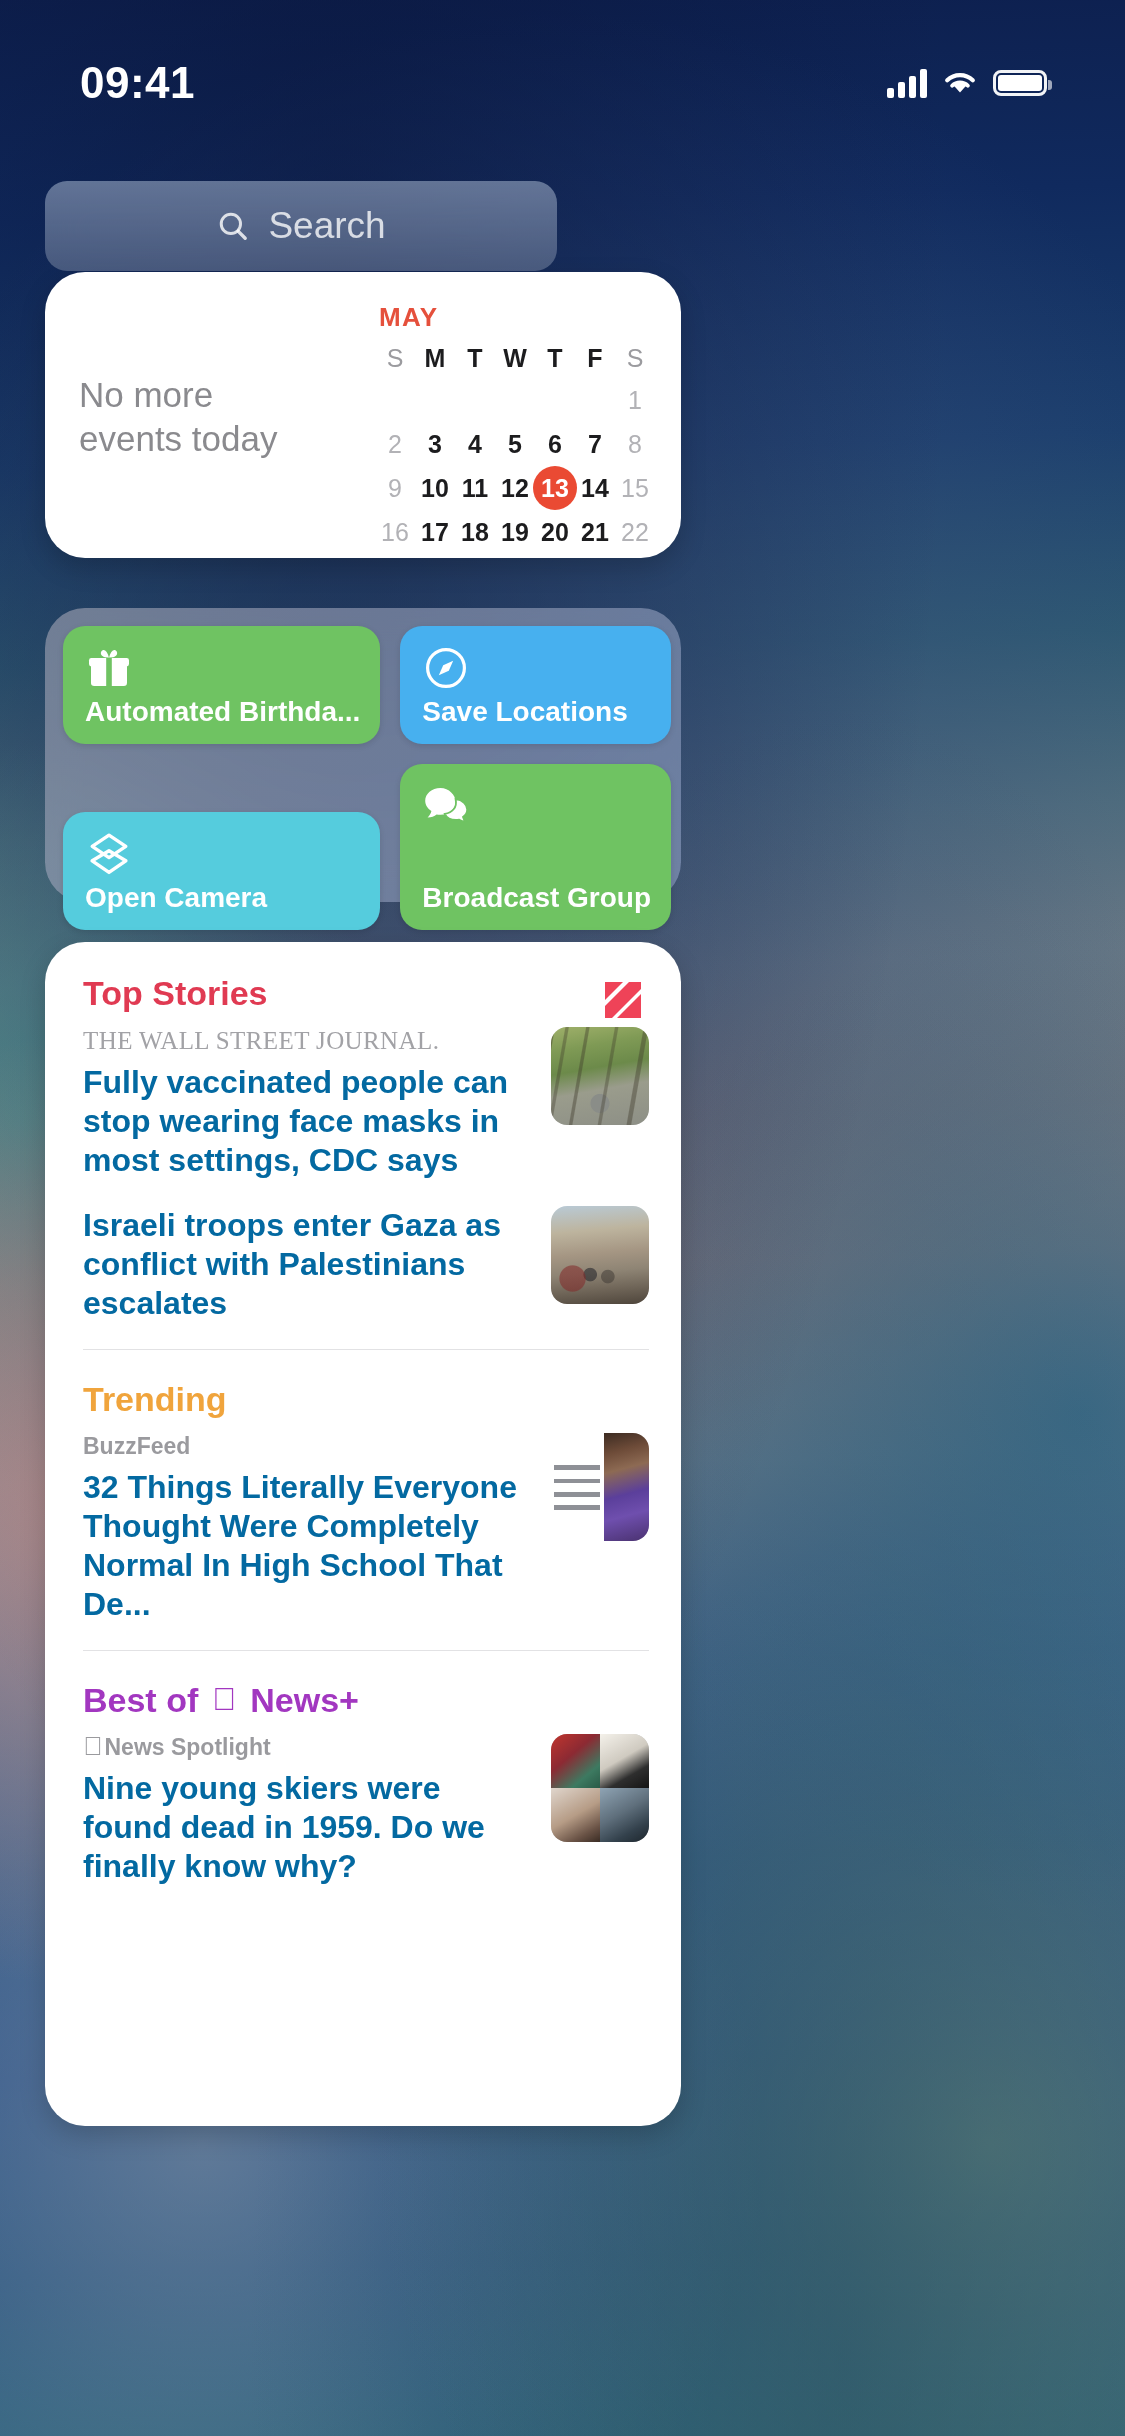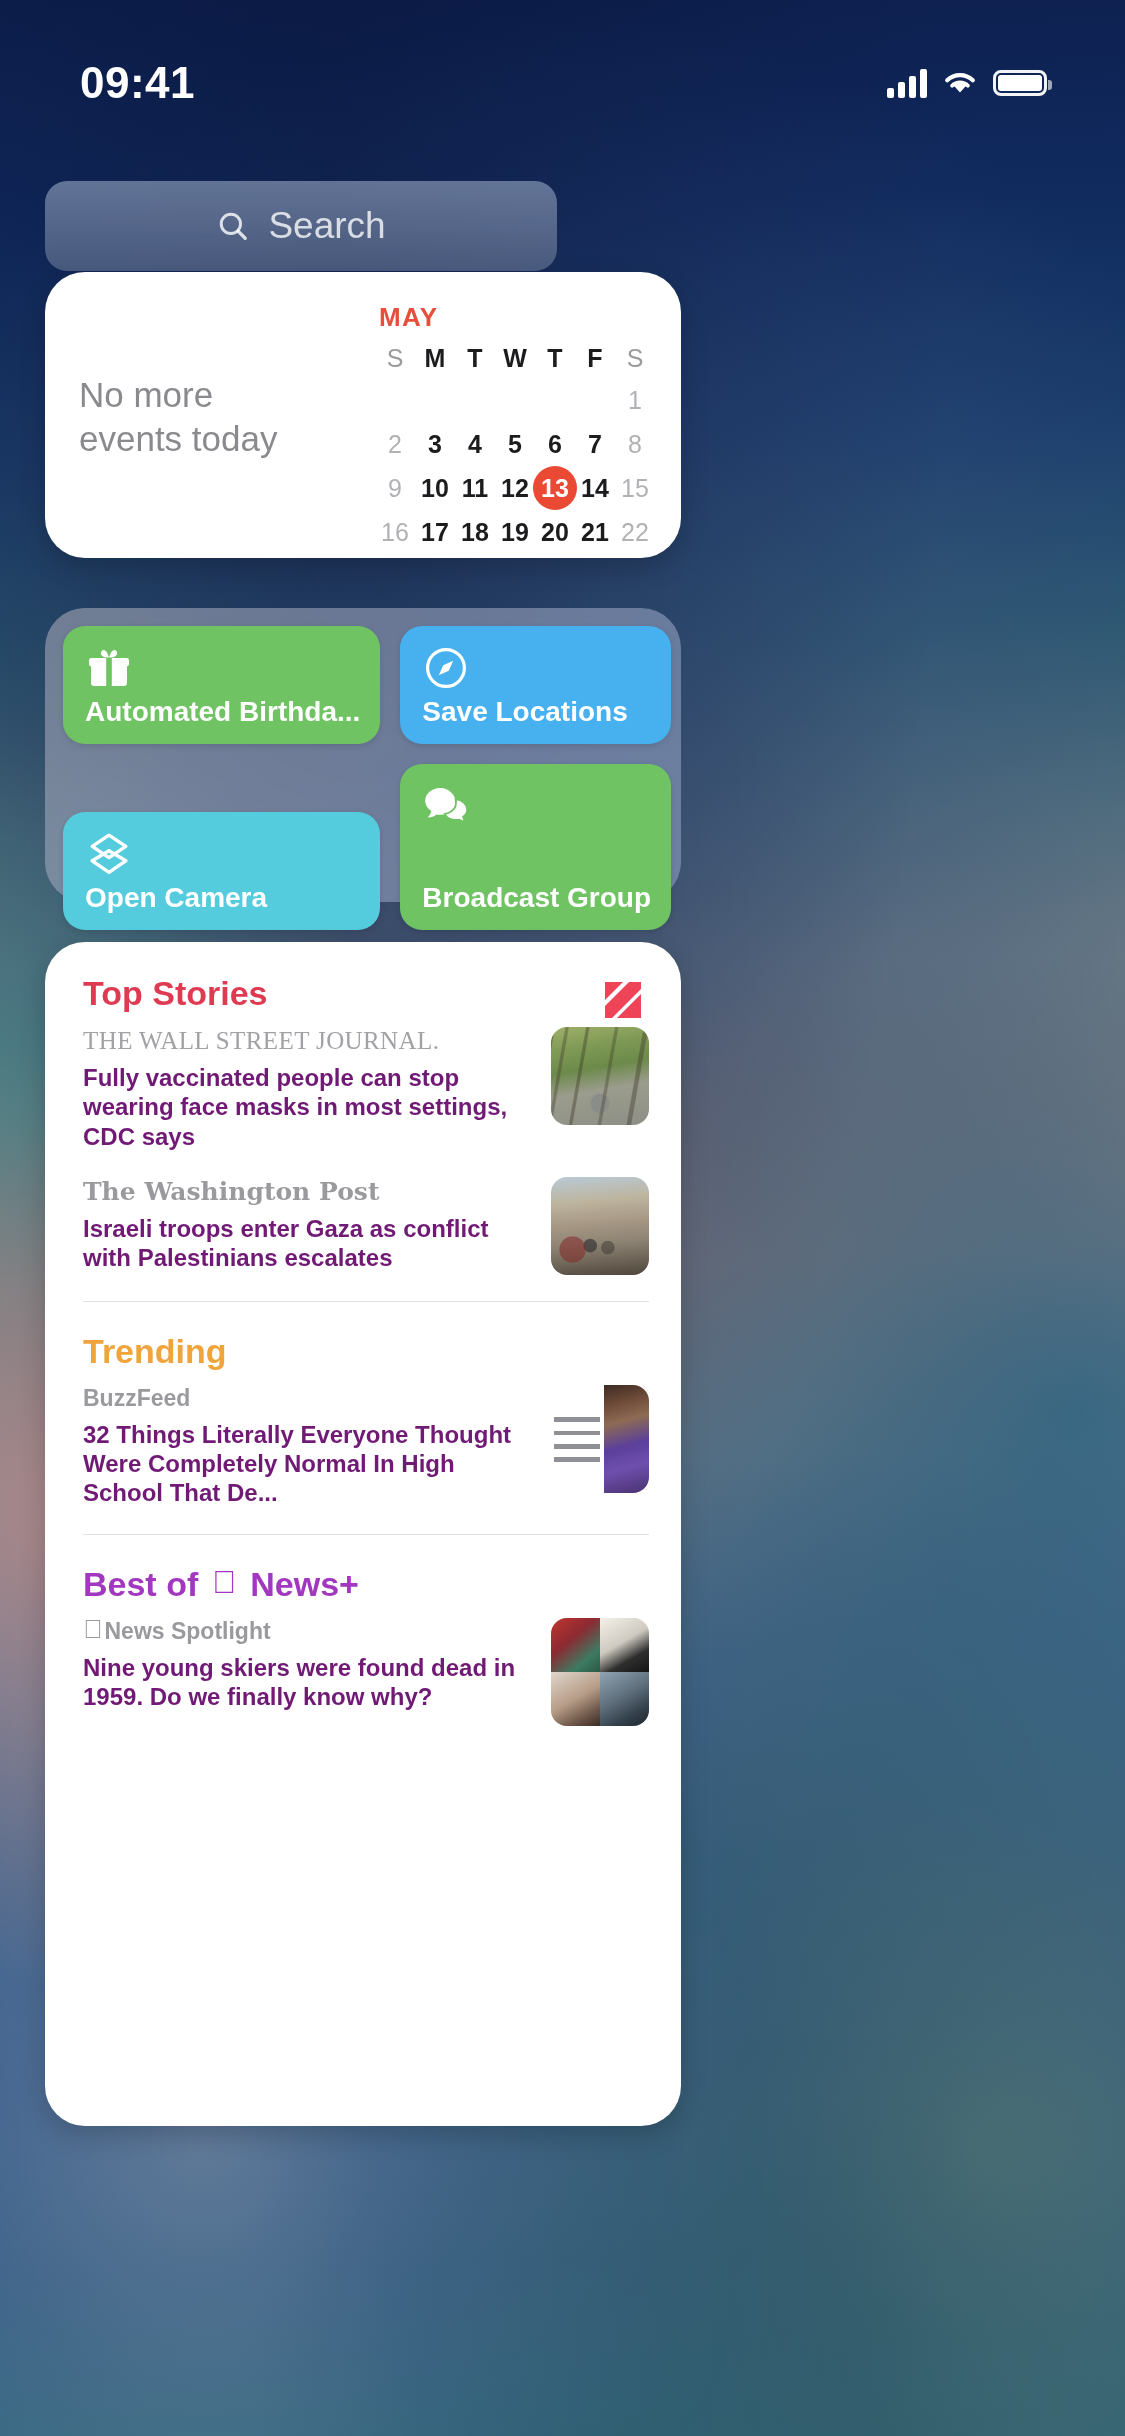--- a/index.html
+++ b/index.html
@@ -183,21 +183,21 @@
   .story-source.serif {
     font-family: "Liberation Serif", serif; font-weight: 400;
     font-size: 25px; letter-spacing: 0.4px; color: #a2a2a6;
   }
   .story-source.blackletter {
     font-family: "DejaVu Serif", serif; font-weight: 700;
     font-size: 25px; color: #9a9a9e;
   }
   .story-source.apple { display: flex; align-items: center; gap: 2px; }
   .story-headline {
-    font-size: 24px; font-weight: 700; line-height: 1.22; color: #701a75;
+    font-size: 32px; font-weight: 700; line-height: 1.22; color: #0369a1;
   }
   .thumb {
     flex: 0 0 98px; width: 98px; height: 98px;
     border-radius: 16px; overflow: hidden; position: relative;
     background: #ccc;
   }
   .thumb.tall { height: 108px; }
   .divider { height: 1px; background: #e2e2e4; margin: 22px 0 30px 0; }
 
   
@@ -392,21 +392,20 @@
         <div class="news-section-title" style="color: rgb(224, 58, 82);">Top Stories</div>
         <div class="story">
           <div class="story-text">
             <div class="story-source serif">THE WALL STREET JOURNAL.</div>
             <div class="story-headline">Fully vaccinated people can stop wearing face masks in most settings, CDC says</div>
           </div>
           <div class="thumb th-park"></div>
         </div>
         <div class="story">
           <div class="story-text">
-            <div class="story-source blackletter">The Washington Post</div>
             <div class="story-headline">Israeli troops enter Gaza as conflict with Palestinians escalates</div>
           </div>
           <div class="thumb th-rubble"></div>
         </div>
         <div class="divider"></div>
         <div class="news-section-title" style="color: rgb(240, 164, 60);">Trending</div>
         <div class="story">
           <div class="story-text">
             <div class="story-source ">BuzzFeed</div>
             <div class="story-headline">32 Things Literally Everyone Thought Were Completely Normal In High School That De...</div>

